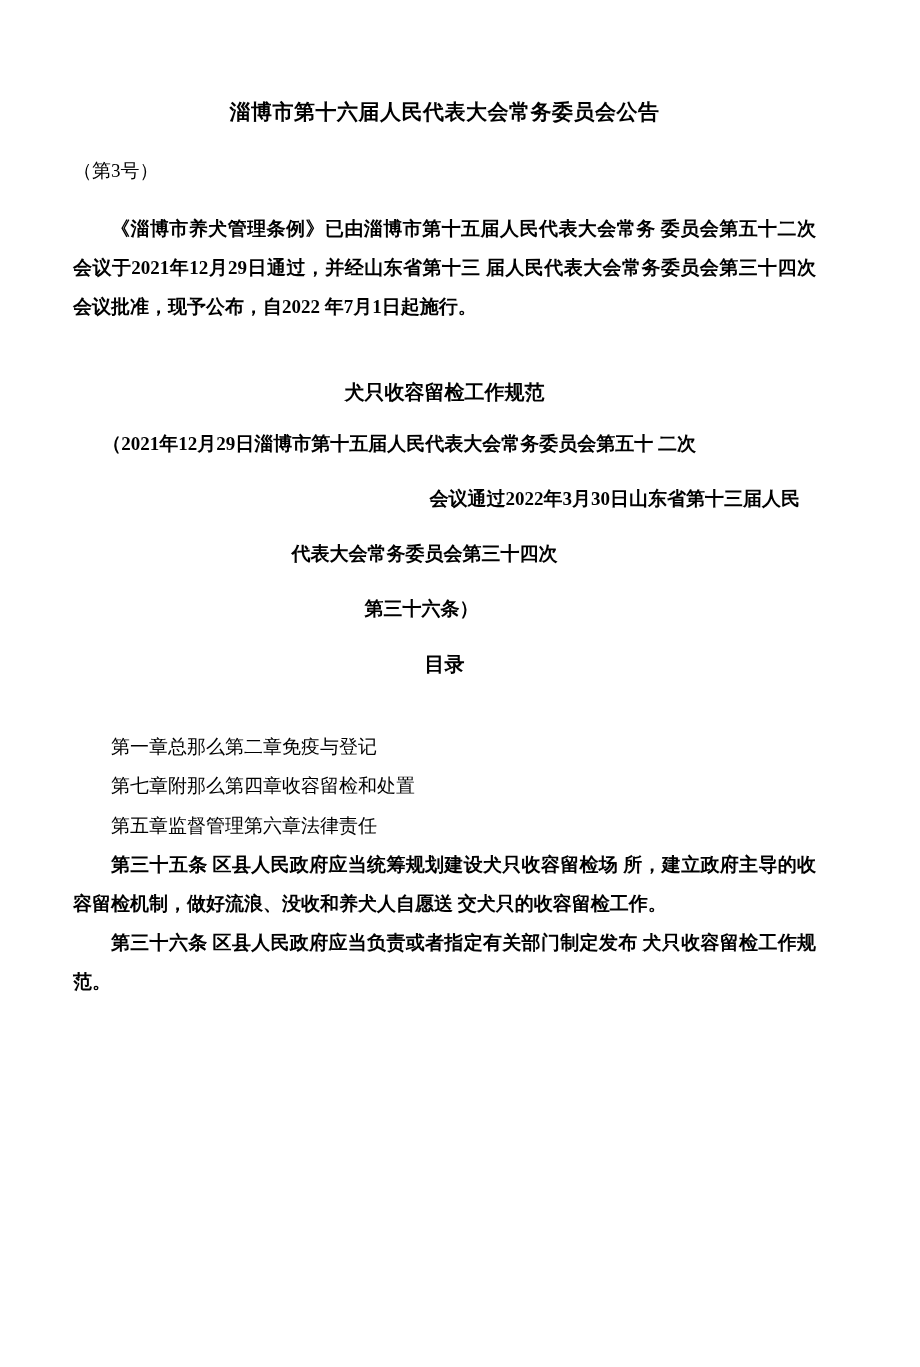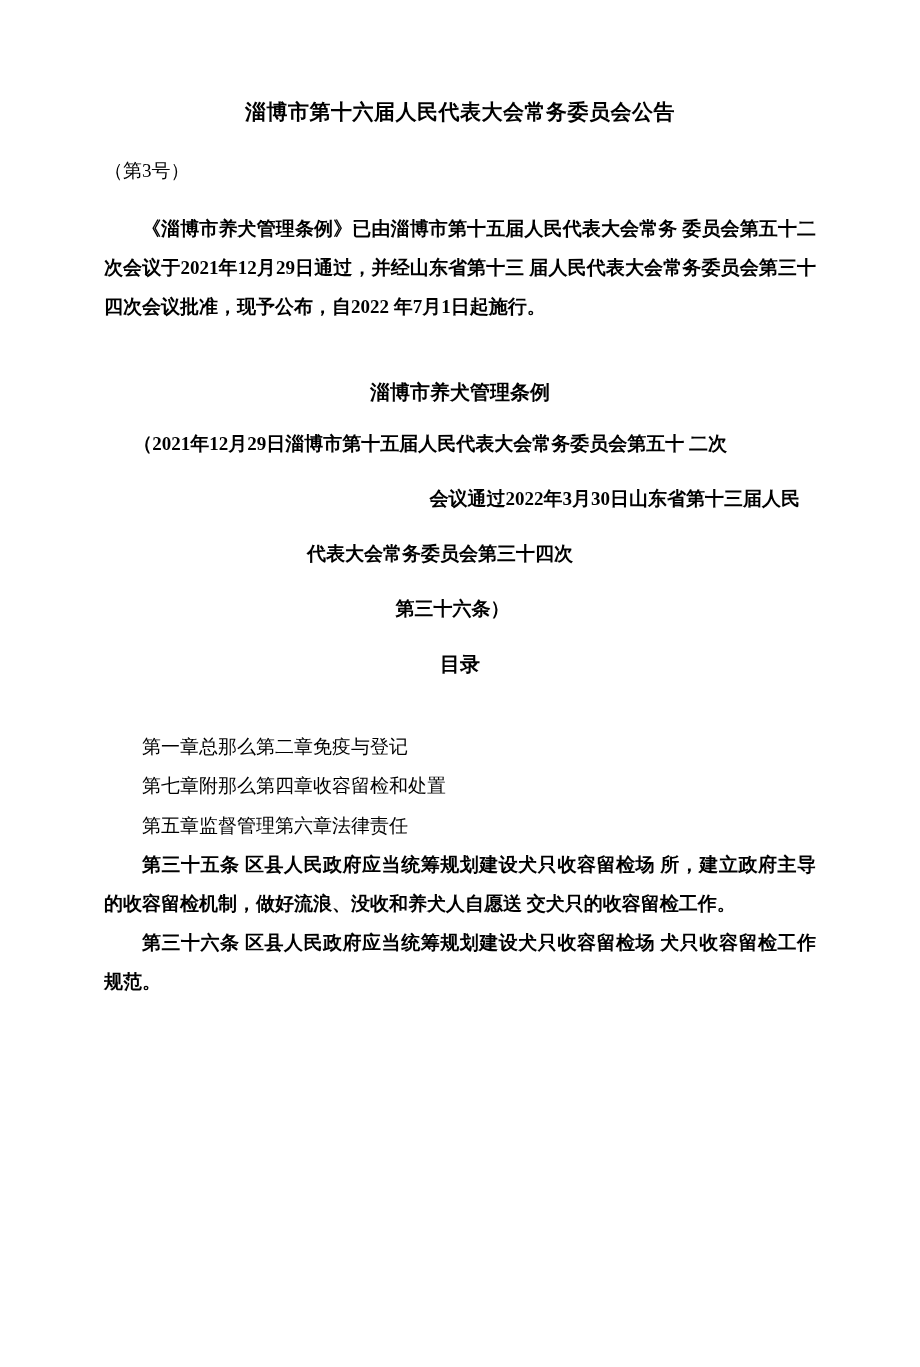--- a/index.html
+++ b/index.html
@@ -12,21 +12,21 @@
     background: #ffffff;
     font-family: "Liberation Serif", "DejaVu Serif", serif;
     color: #000000;
     overflow: hidden;
   }
   .page {
     position: relative;
     width: 920px;
     height: 1367px;
     box-sizing: border-box;
-    padding: 96px 104px 0 104px;
+    padding: 96px 104px 0 73px;
   }
   .title-main {
     text-align: center;
     font-size: 21px;
     letter-spacing: 0.5px;
     line-height: 1.6;
     margin: 0 0 26px 0;
   }
   .subtitle-no {
     text-align: left;
@@ -94,34 +94,34 @@
 
   <div class="subtitle-no">（第3号）</div>
 
   <p class="para">《淄博市养犬管理条例》已由淄博市第十五届人民代表大会常务  委员会第五十二次会议于2021年12月29日通过，并经山东省第十三  届人民代表大会常务委员会第三十四次会议批准，现予公布，自2022  年7月1日起施行。</p>
 
   <div class="spacer-14"></div>
 
 
   <div class="spacer-34"></div>
 
-  <h2 class="doc-title">淄博市养犬管理条例</h2>
+  <h2 class="doc-title">犬只收容留检工作规范</h2>
 
   <p class="enact-block enact-l1">（2021年12月29日淄博市第十五届人民代表大会常务委员会第五十  二次</p>
   <p class="enact-block enact-l2">会议通过2022年3月30日山东省第十三届人民</p>
   <p class="enact-block enact-l3">代表大会常务委员会第三十四次</p>
   <p class="enact-block enact-l4">第三十六条）</p>
 
   <h3 class="toc-head">目录</h3>
 
   <div class="spacer-44"></div>
 
   <div class="toc-list">
     <p class="toc-item">第一章总那么第二章免疫与登记</p>
     <p class="toc-item">第七章附那么第四章收容留检和处置</p>
     <p class="toc-item">第五章监督管理第六章法律责任</p>
   </div>
 
   <p class="para">第三十五条  区县人民政府应当统筹规划建设犬只收容留检场  所，建立政府主导的收容留检机制，做好流浪、没收和养犬人自愿送  交犬只的收容留检工作。</p>
 
-  <p class="para">第三十六条  区县人民政府应当统筹规划建设犬只收容留检场  犬只收容留检工作规范。</p>
+  <p class="para">第三十六条  区县人民政府应当负责或者指定有关部门制定发布  犬只收容留检工作规范。</p>
 
 </div>
 
 </body></html>

